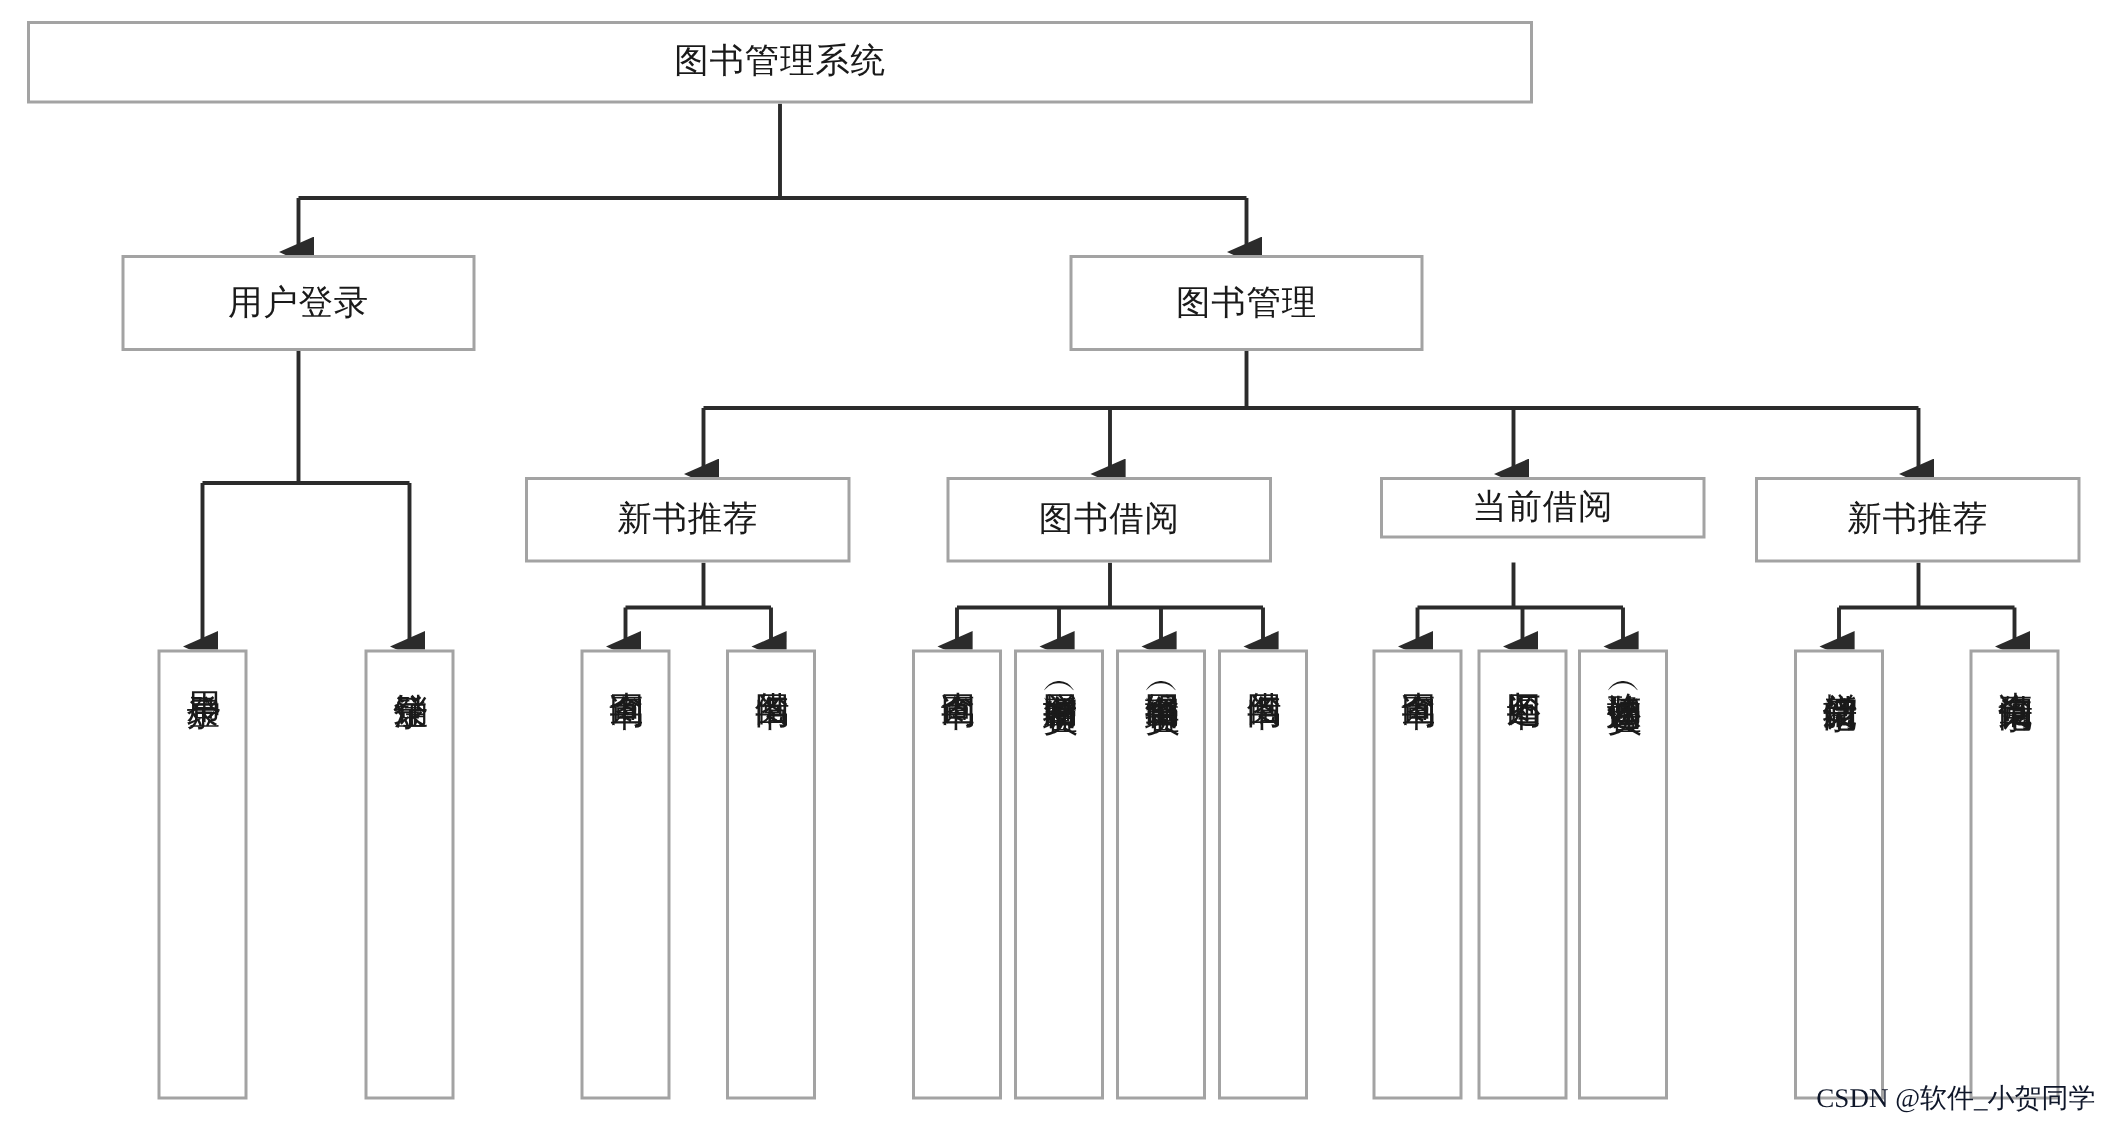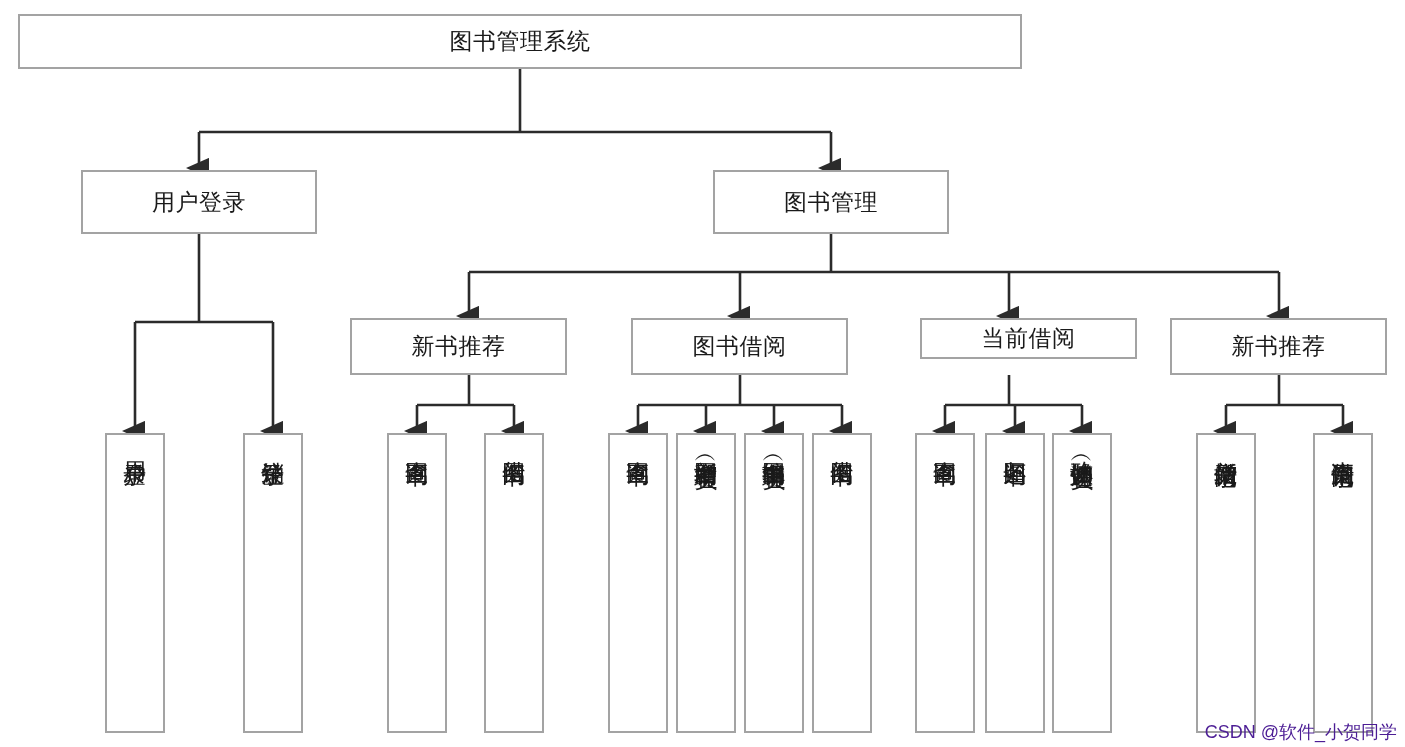--- a/index.html
+++ b/index.html
@@ -57,23 +57,23 @@
   }
   .node.vert .label {
     writing-mode: vertical-rl;
     text-orientation: upright;
   }
   #watermark {
     position: absolute;
     right: 8px;
     bottom: 3px;
     font-size: 18px;
-    color: #4c1d95;
+    color: #0f172a;
     white-space: nowrap;
-    font-family: Liberation Sans, sans-serif;
+    font-family: Liberation Serif, serif;
     margin-left: 16px;
   }
 </style>
 </head>
 <body>
 
 <div id="diagram-root">
 
   <svg id="connector-layer" viewBox="0 0 1405 747" width="1405" height="747" xmlns="http://www.w3.org/2000/svg">
     <defs>

